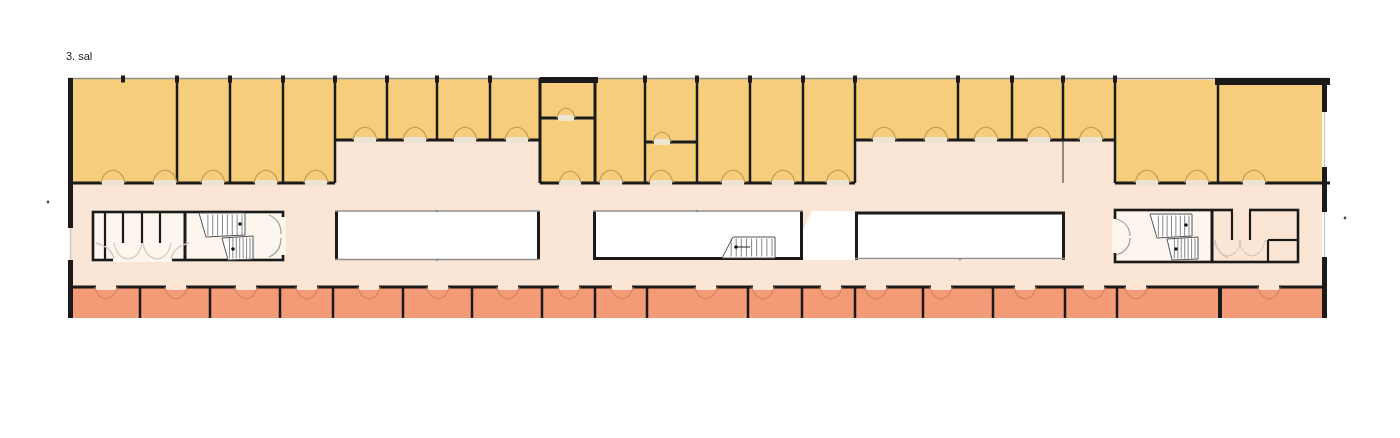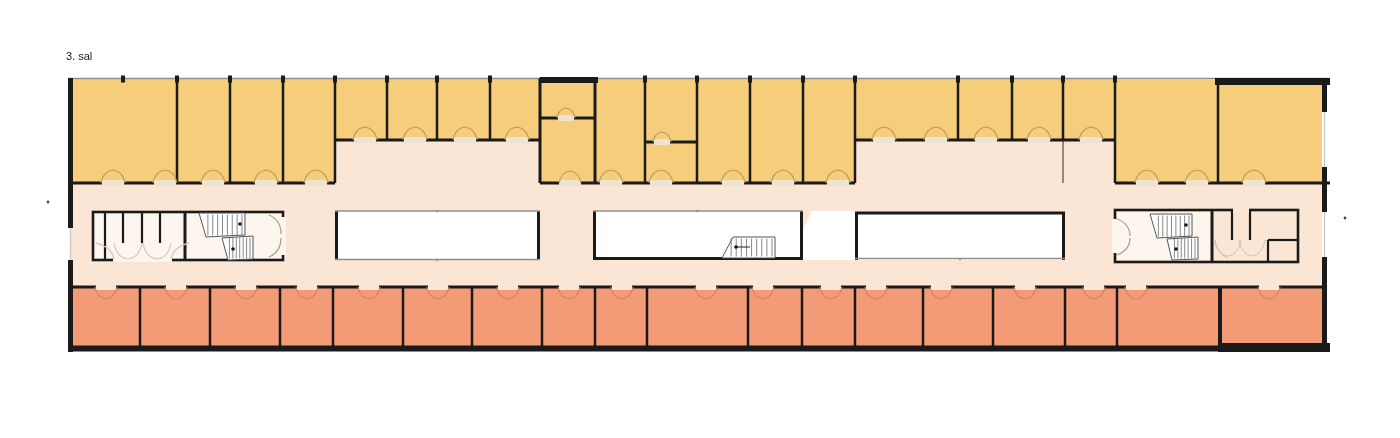--- a/index.html
+++ b/index.html
@@ -1,16 +1,16 @@
 <!DOCTYPE html>
 <html><head>
 <meta charset="utf-8">
 <style>
   html,body{margin:0;padding:0;background:#ffffff;}
-  .page{position:relative;width:1400px;height:438px;background:#ffffff;overflow:hidden;
+  .page{position:relative;width:1400px;height:318px;background:#ffffff;overflow:hidden;
         font-family:"Liberation Sans", sans-serif;}
   .plan-label{position:absolute;left:66px;top:50px;font-size:11px;color:#1a1a1a;}
   svg{position:absolute;left:0;top:0;}
 </style>
 </head>
 <body>
 
 <div class="page">
   <div class="plan-label">3. sal</div>
   <svg id="plan-svg" width="1400" height="438" viewBox="0 0 1400 438">

